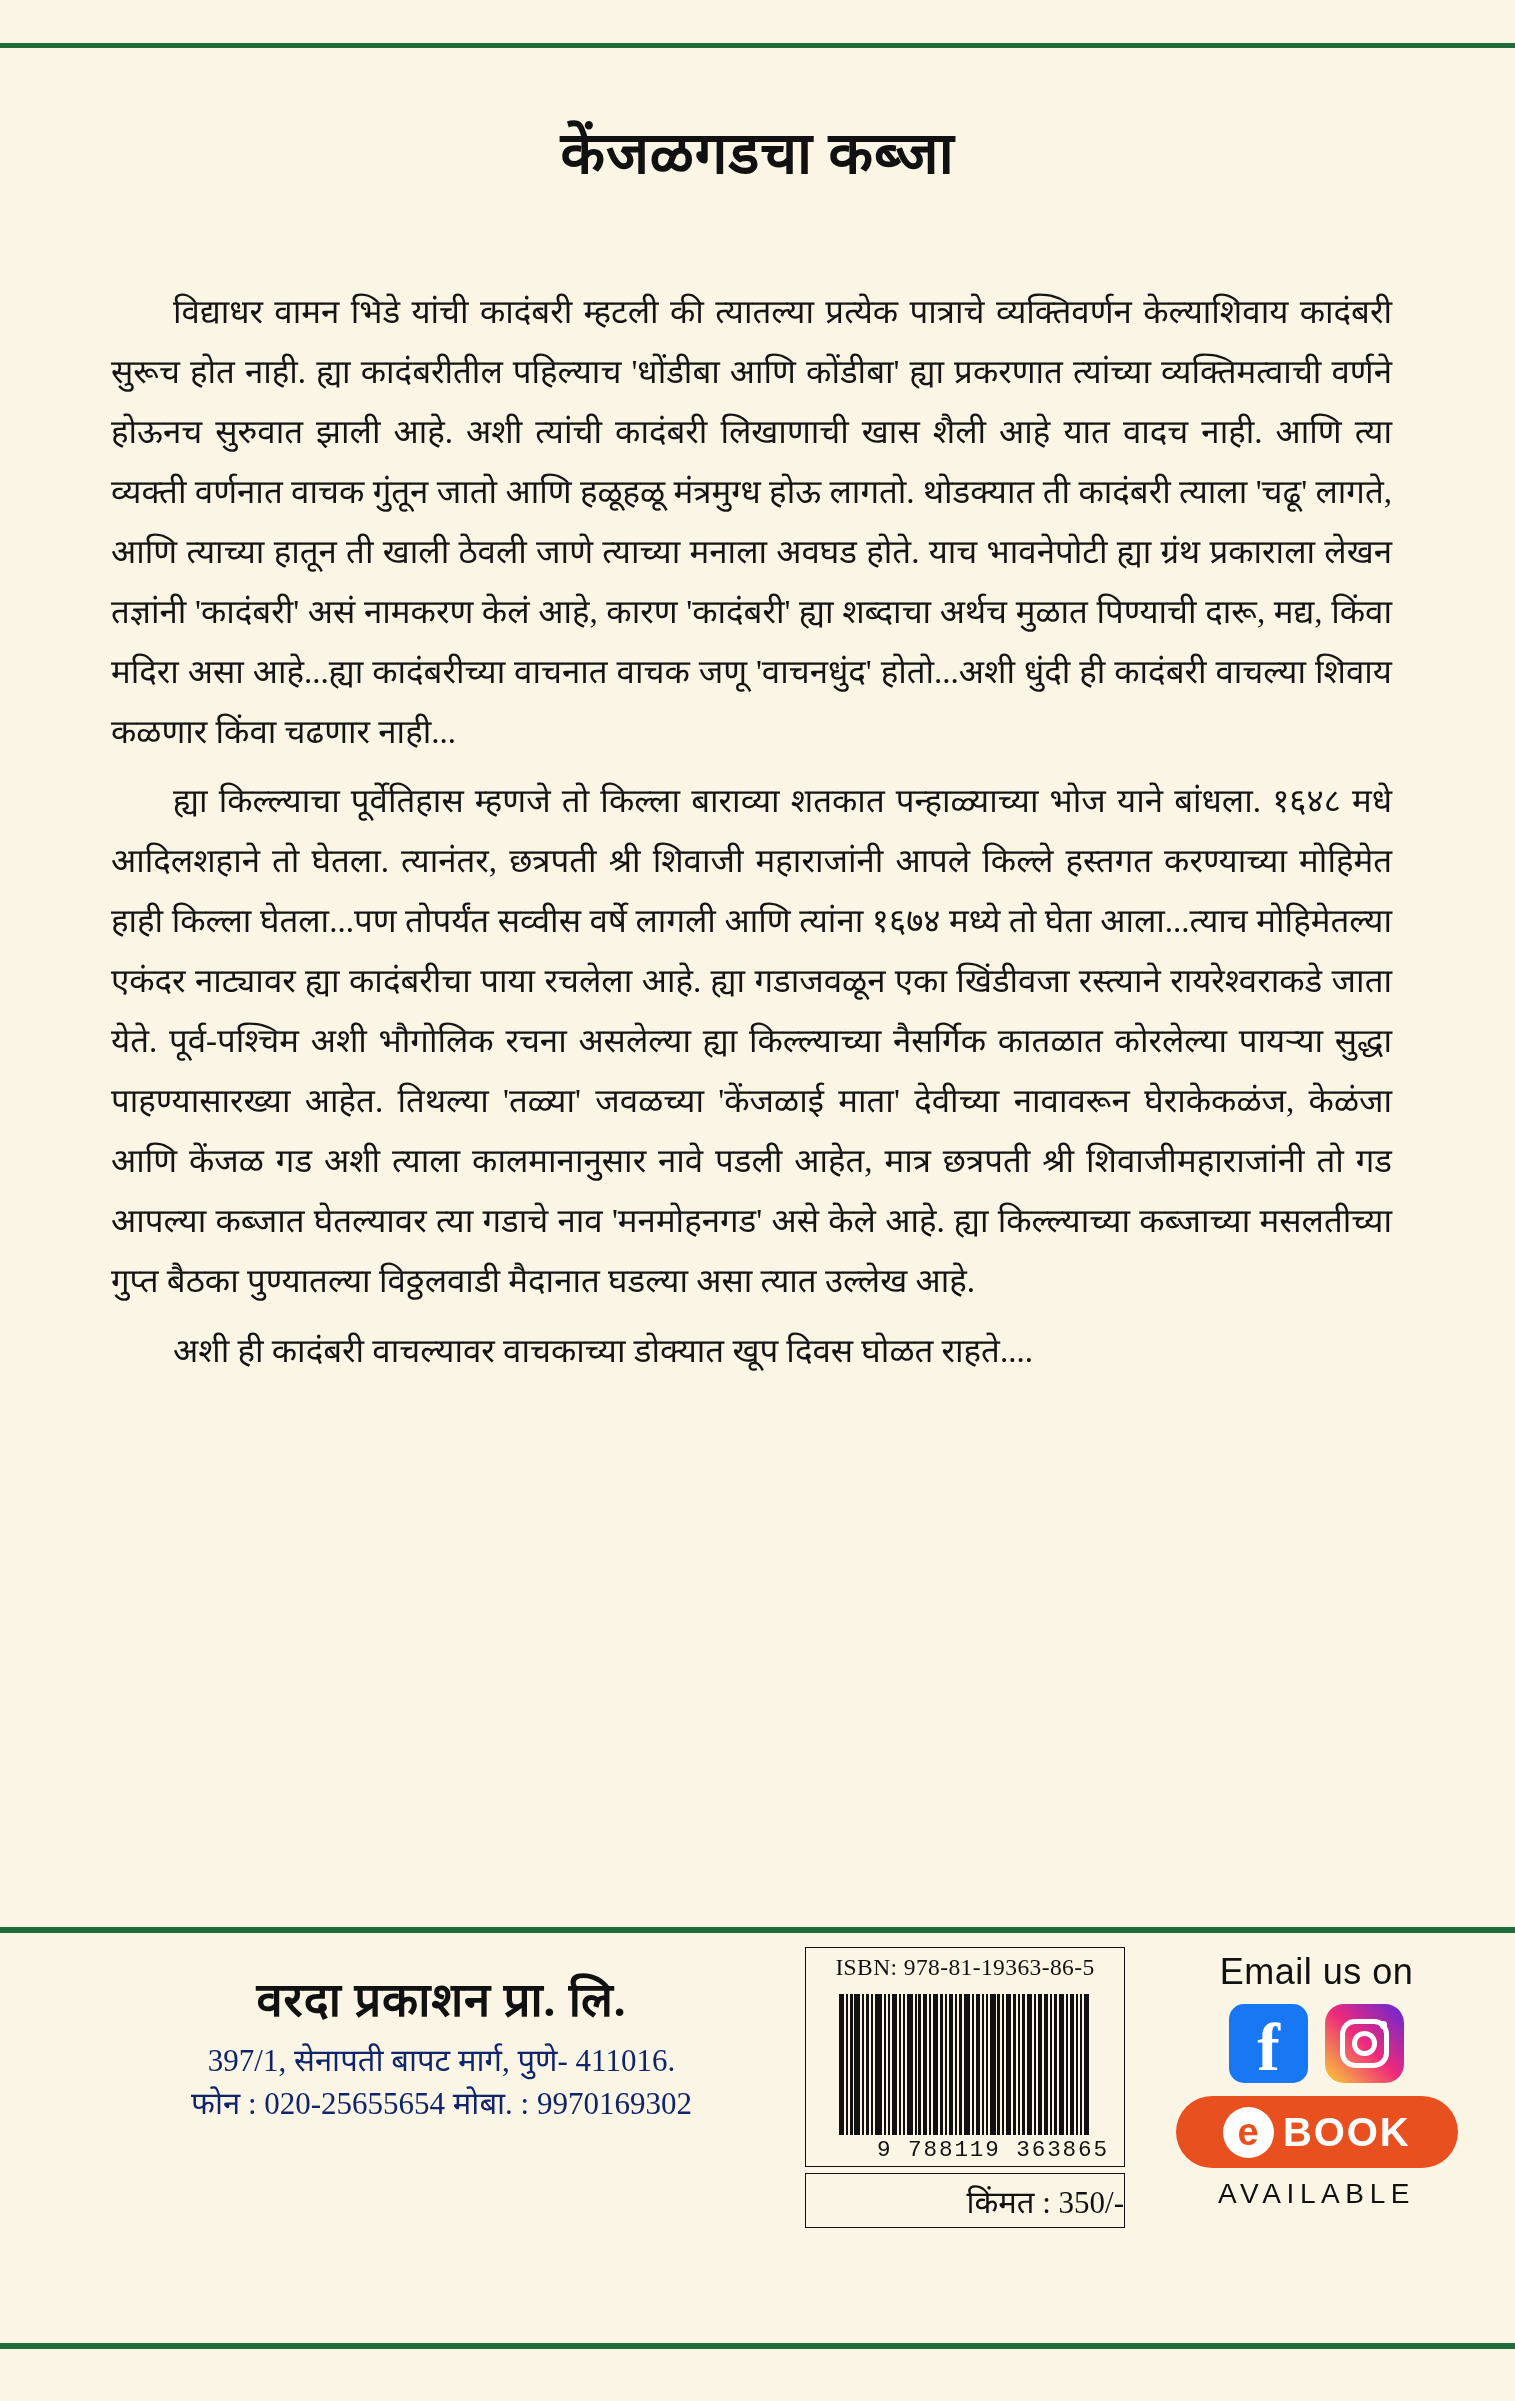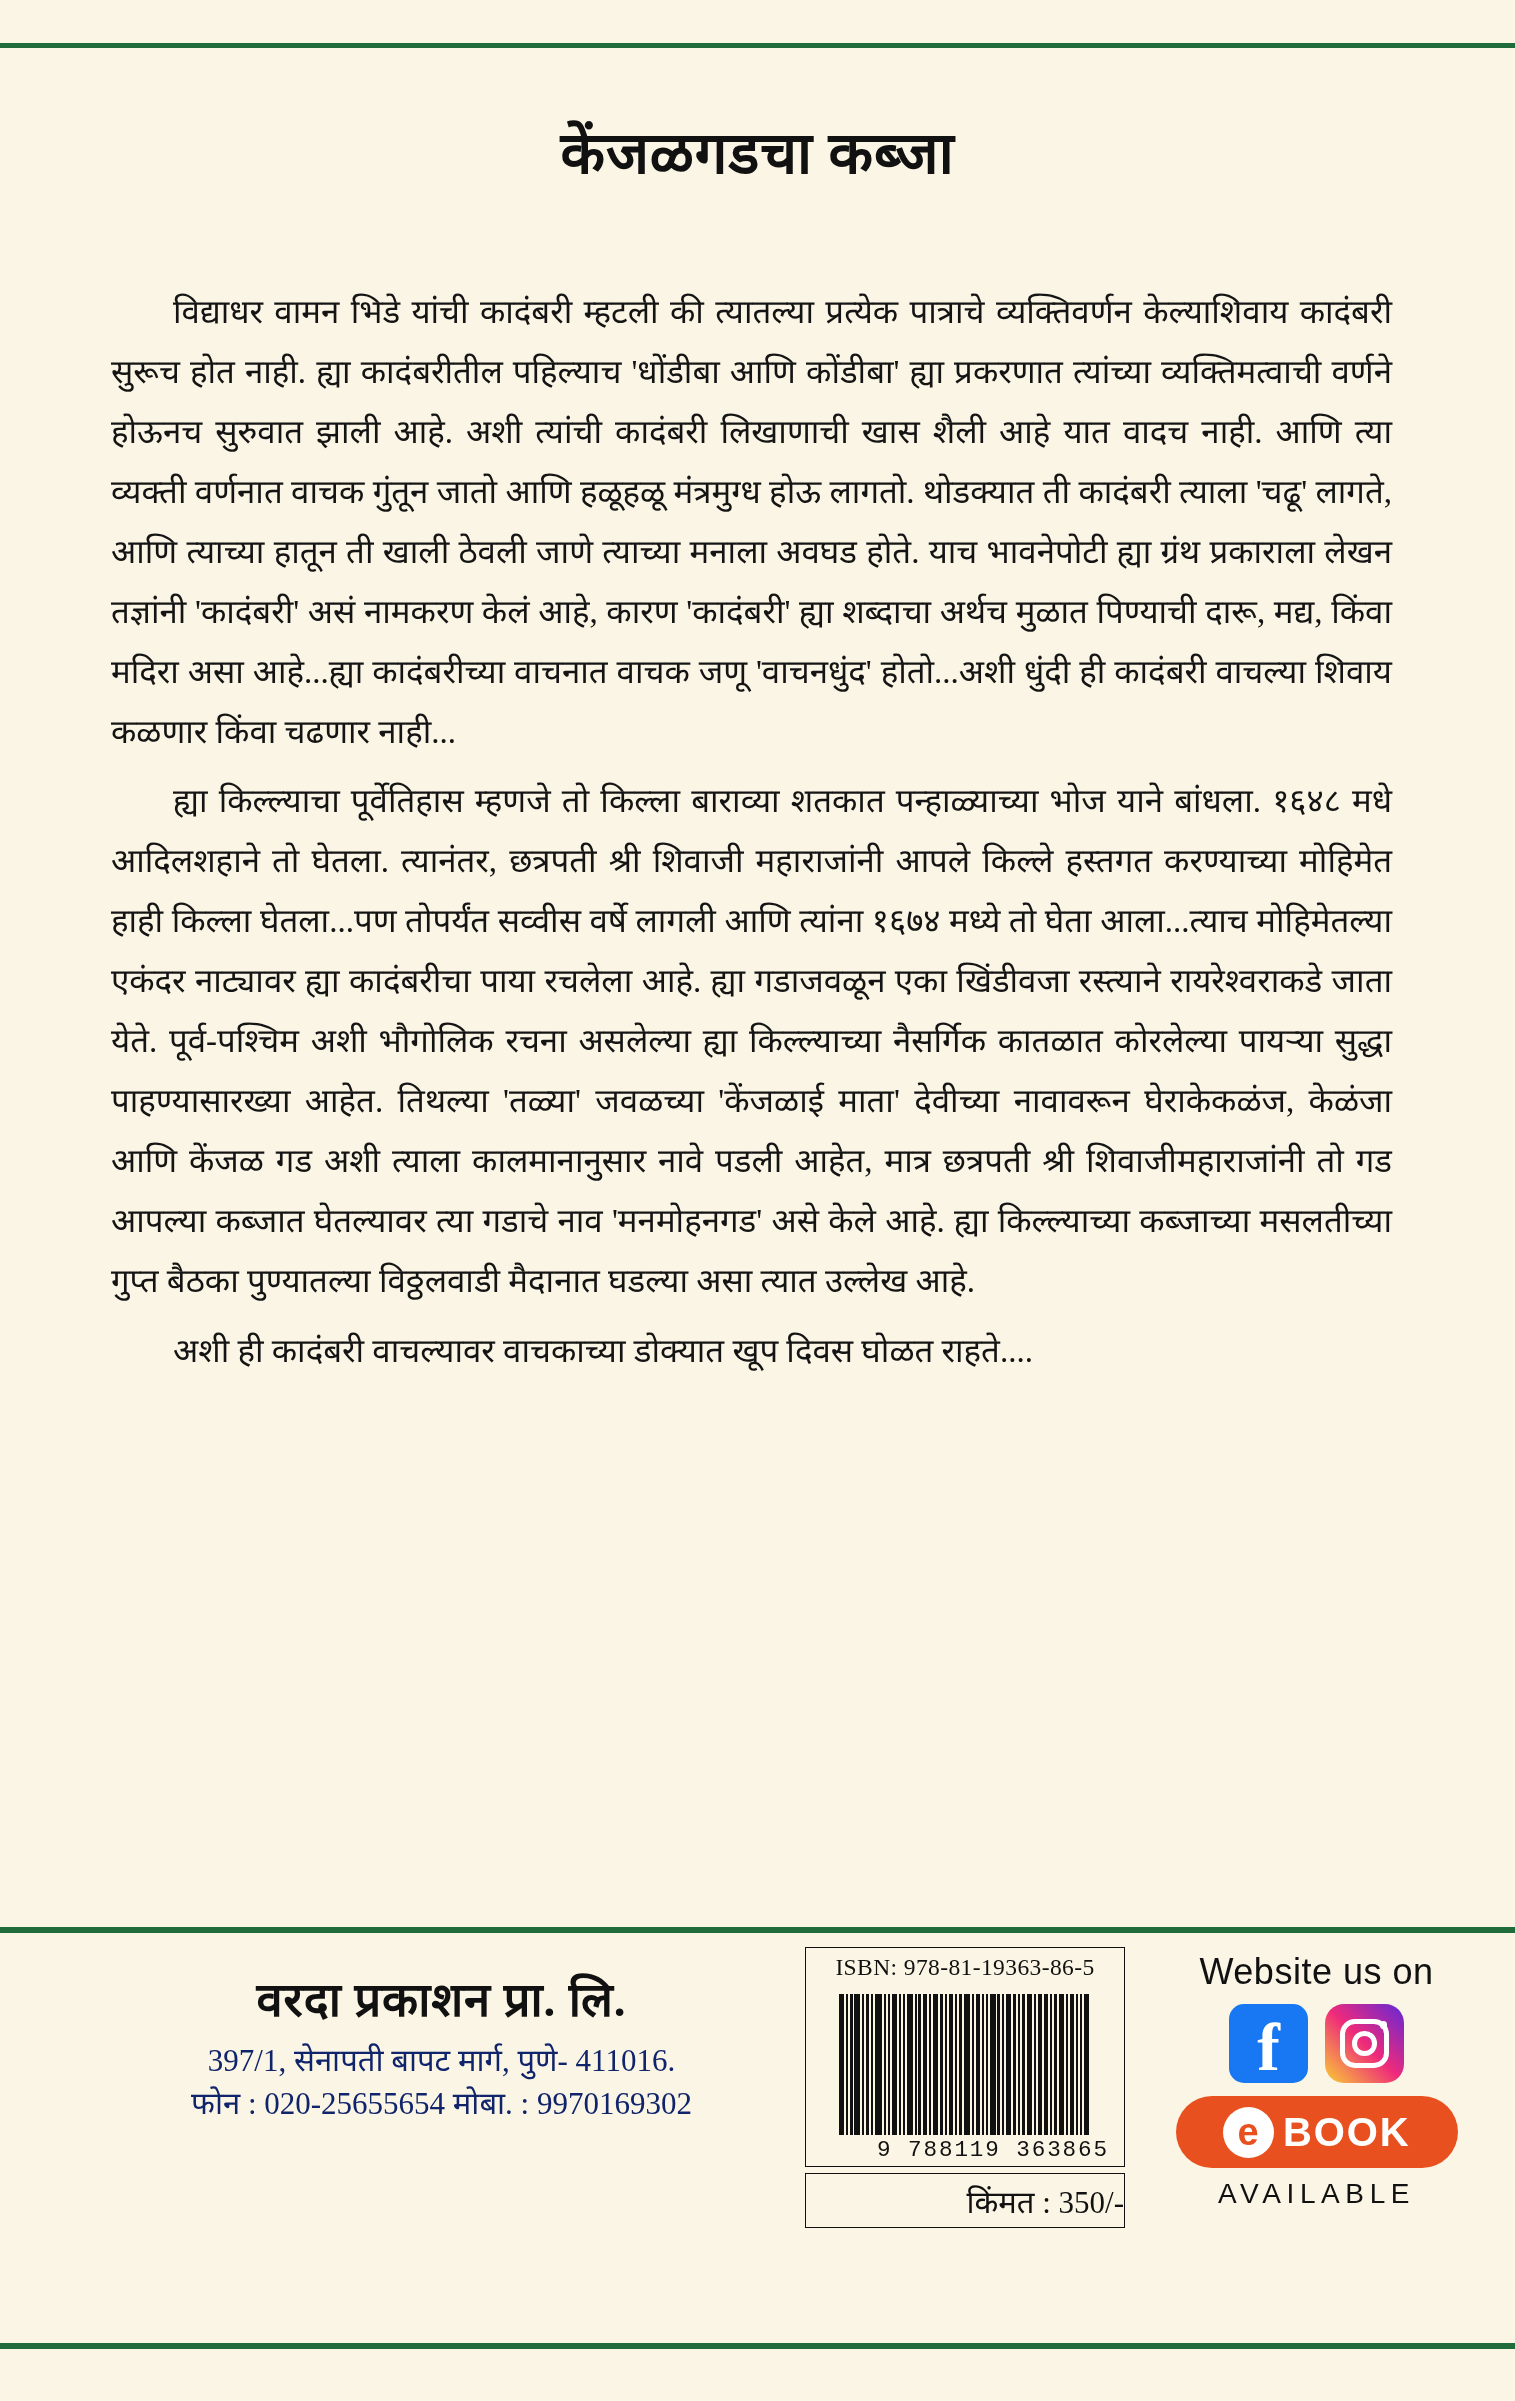--- a/index.html
+++ b/index.html
@@ -347,21 +347,21 @@
             <i style="width:2.8px"></i>
             <i style="width:1.9px"></i>
             <i style="width:4.7px"></i>
         </div>
         <div class="barcode-digits">9 788119 363865</div>
       </div>
       <div class="price-box">किंमत :  350/-</div>
     </div>
 
     <div class="follow-block">
-      <div class="follow-title">Website us on</div>
+      <div class="follow-title">Email us on</div>
       <div class="social-row">
         <div class="fb-icon">
             <span>f</span>
           </div>
         <div class="ig-icon">
           <div class="sq"></div>
             <div class="circ"></div>
             <div class="dot"></div>
         </div>
       </div>

